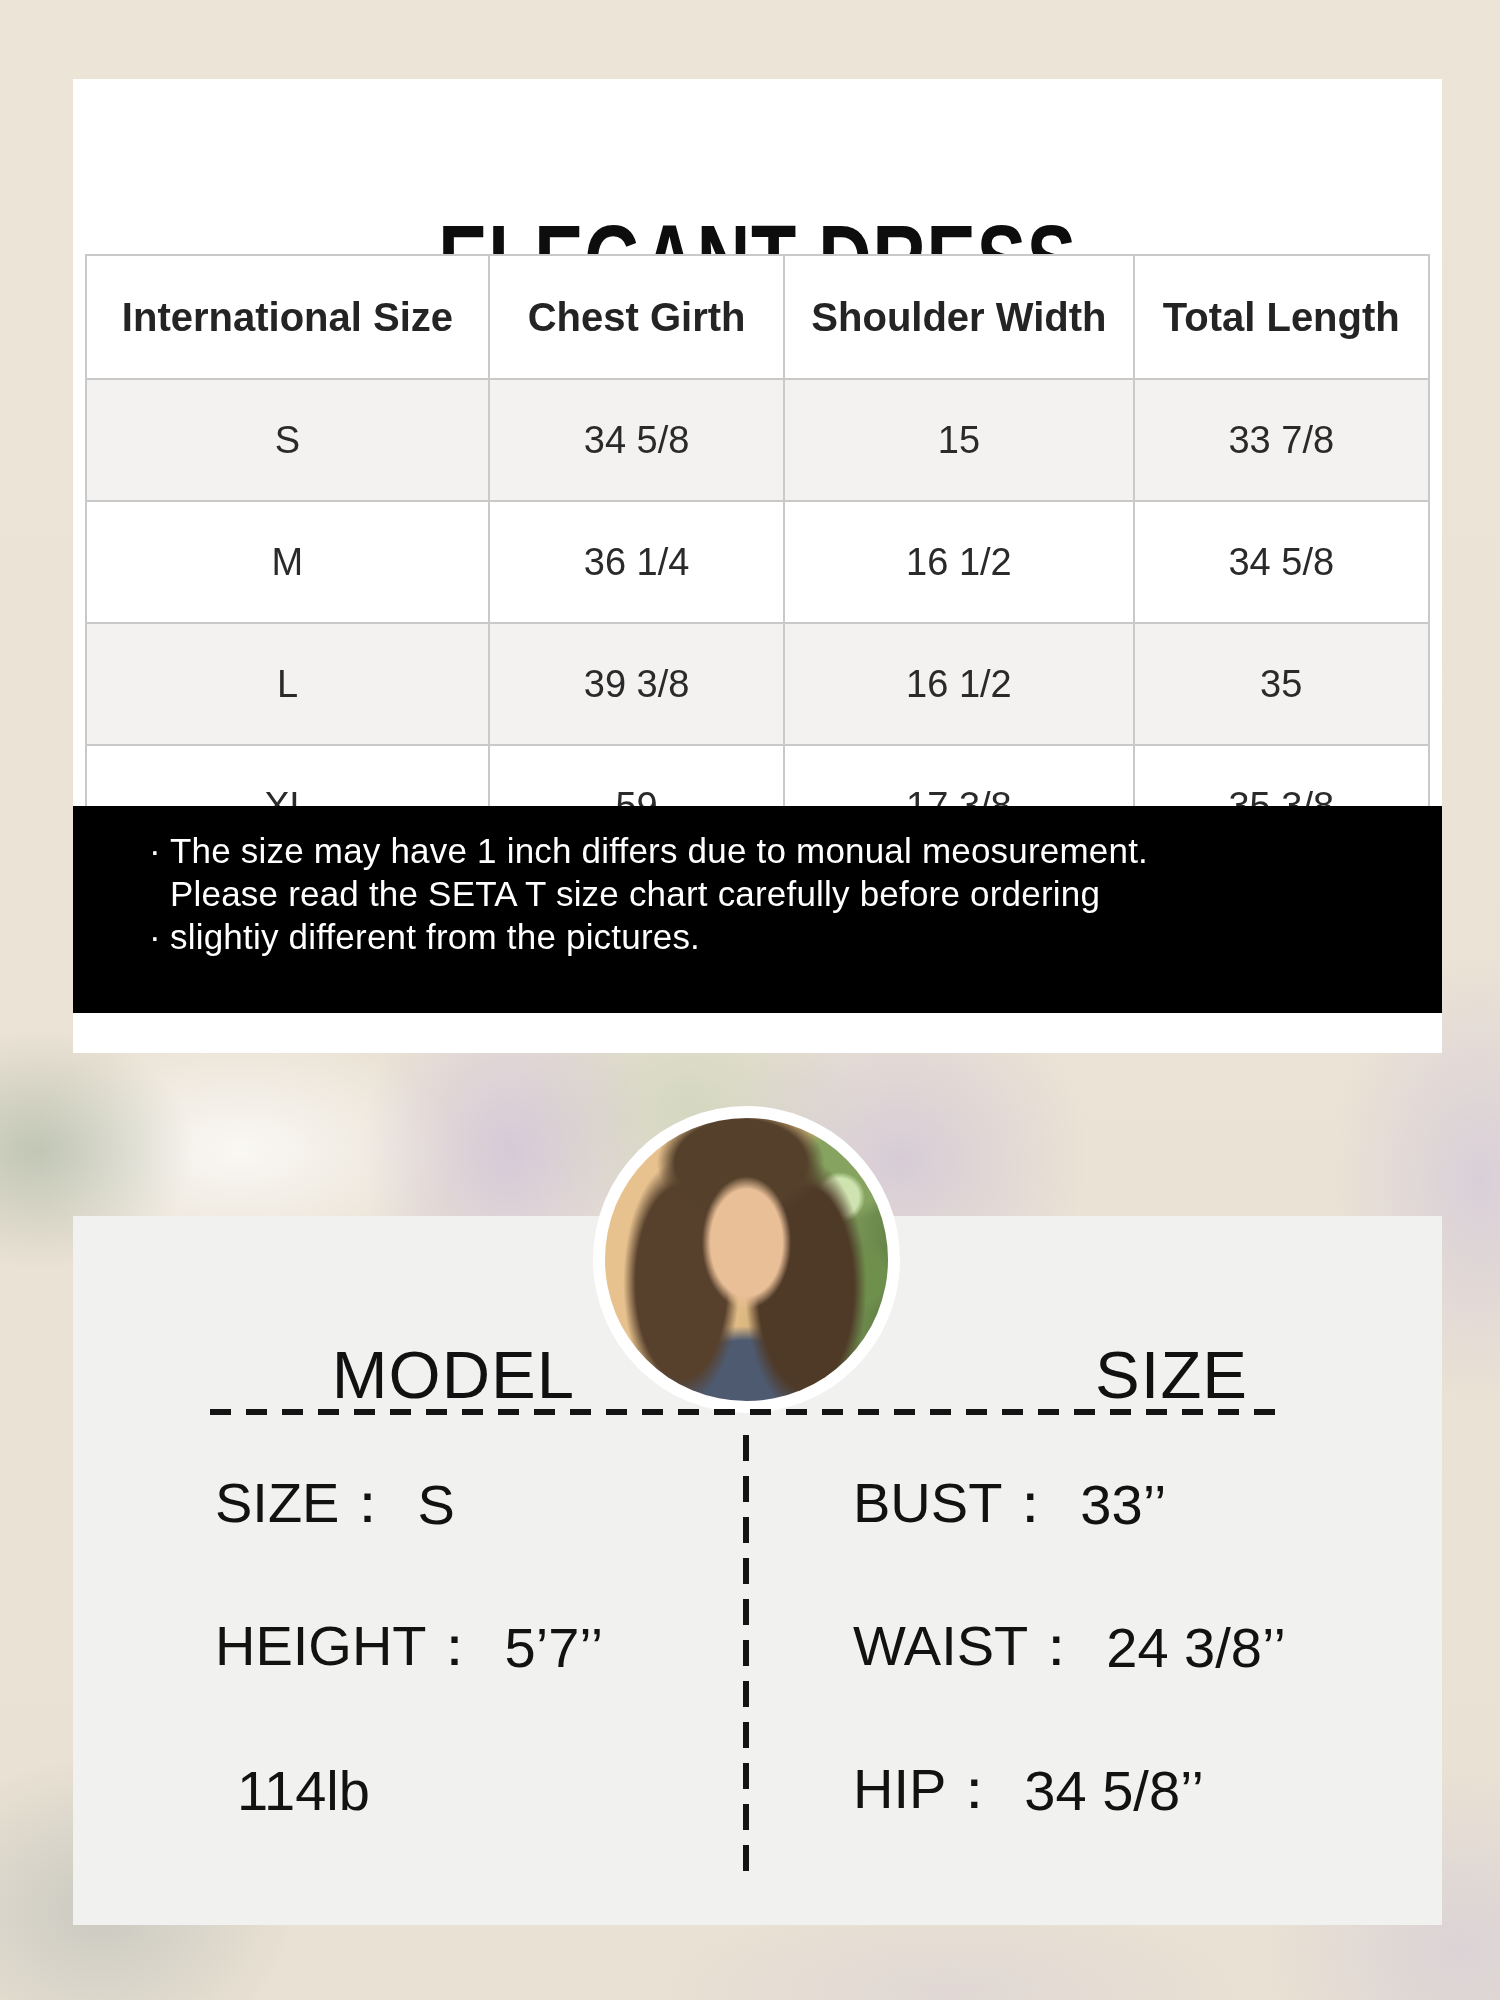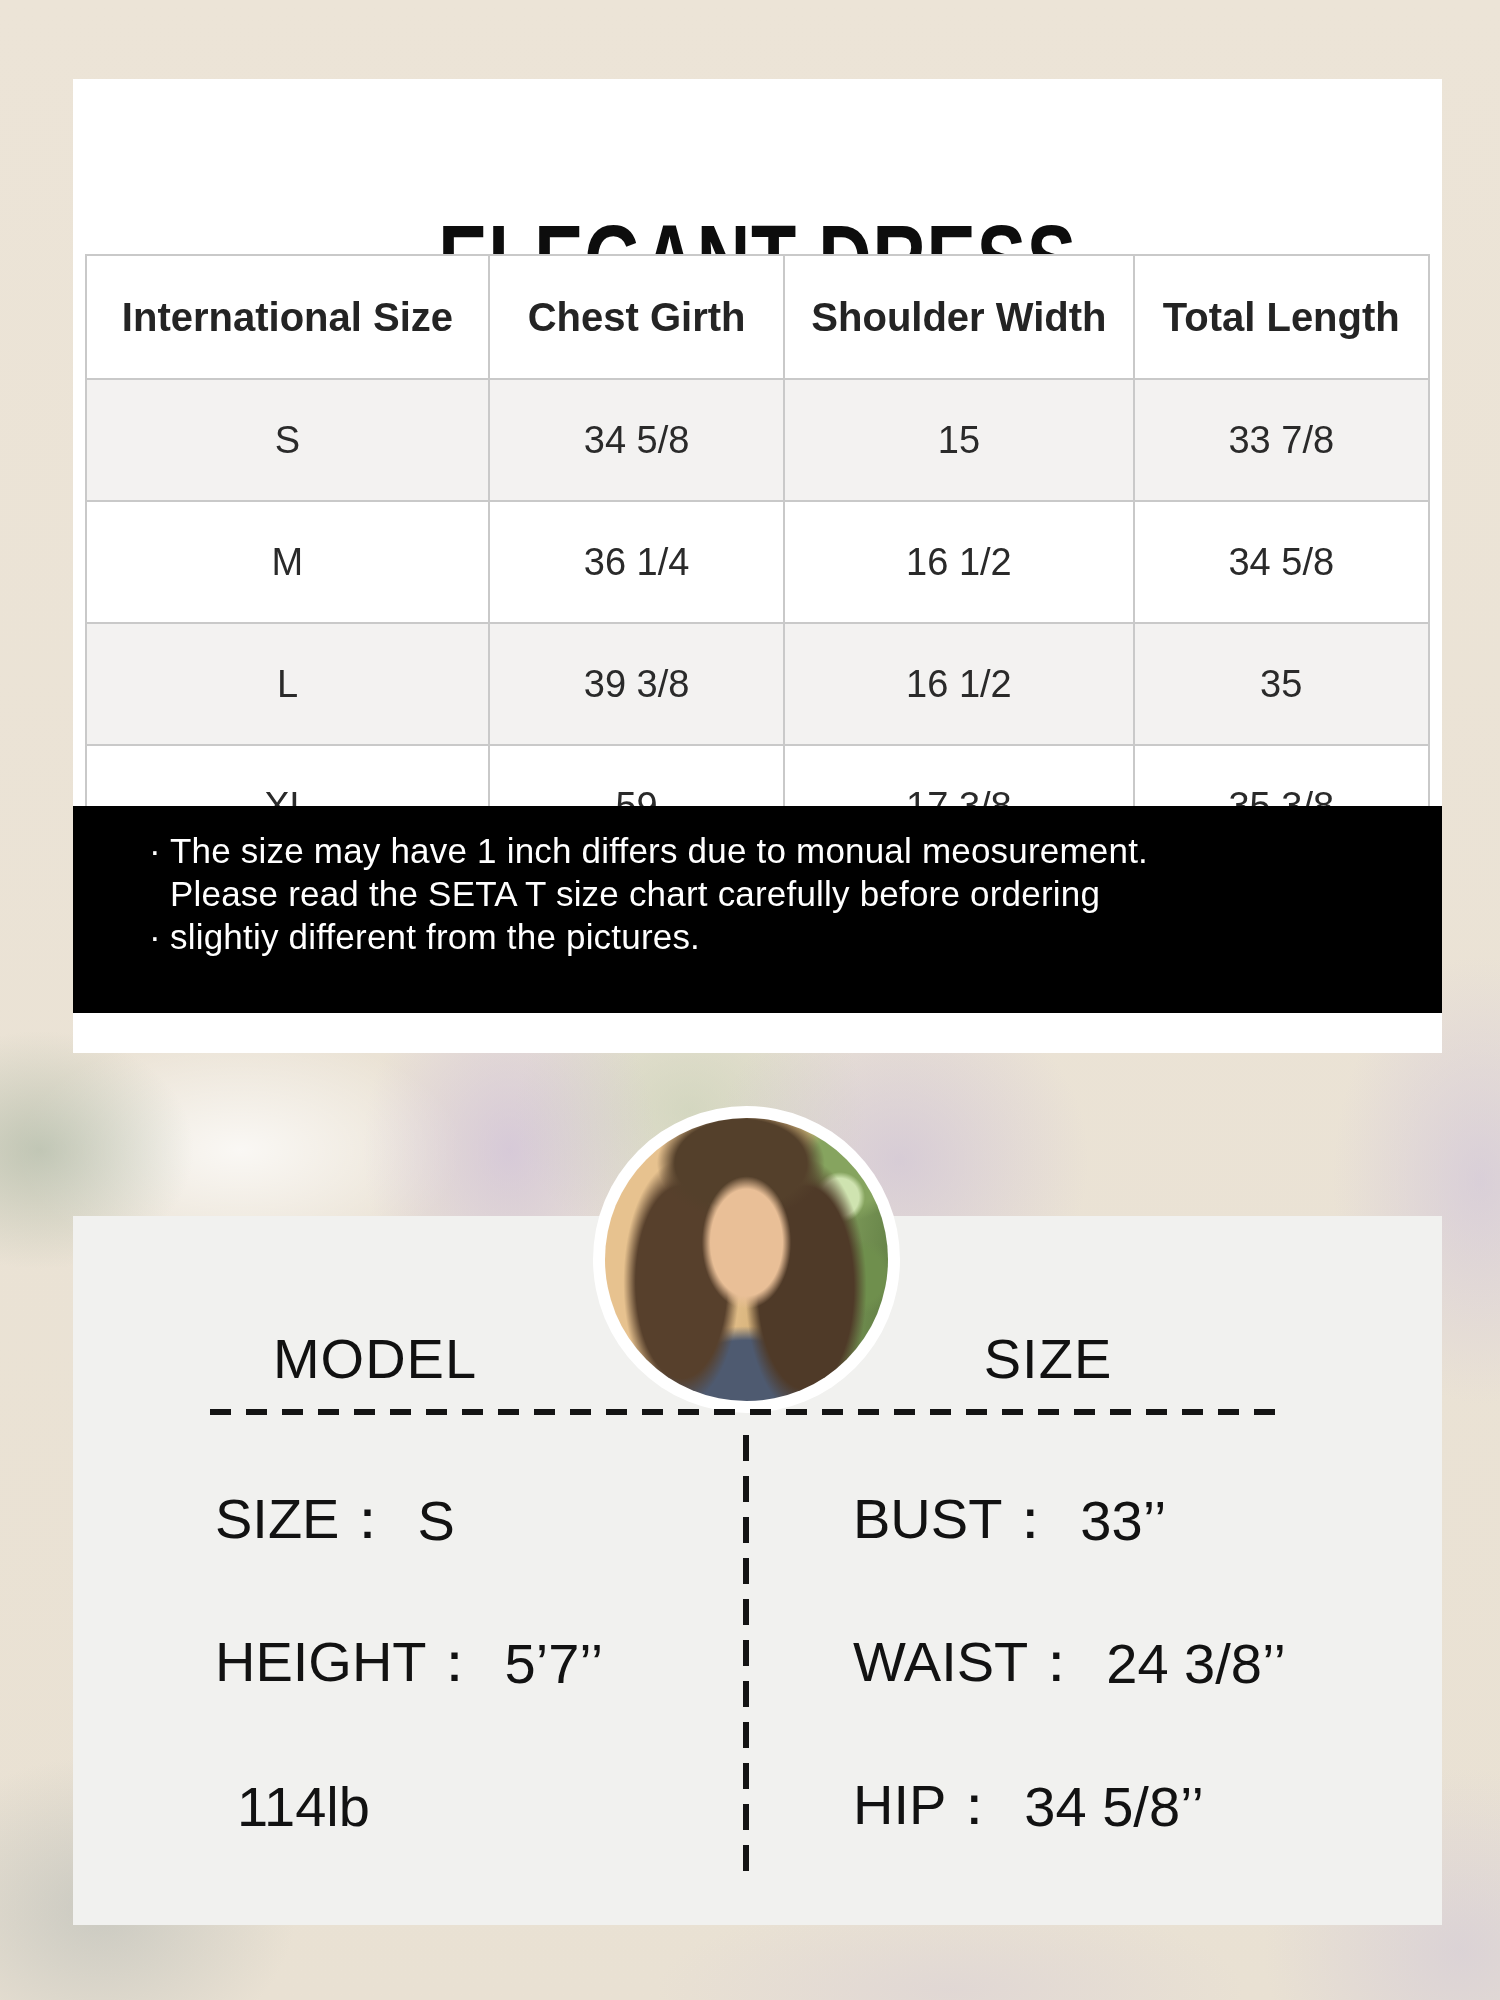--- a/index.html
+++ b/index.html
@@ -50,30 +50,30 @@
       radial-gradient(ellipse 62px 92px at 50% 44%, #e9bf97 0 58%, rgba(233,191,151,0) 72%),
       radial-gradient(ellipse 120px 80px at 48% 16%, #54402b 0 55%, rgba(84,64,43,0) 70%),
       radial-gradient(ellipse 88px 185px at 27% 58%, #57402c 0 52%, rgba(87,64,44,0) 66%),
       radial-gradient(ellipse 92px 195px at 71% 60%, #4f3a28 0 52%, rgba(79,58,40,0) 66%),
       radial-gradient(ellipse 160px 110px at 50% 100%, #4e5a70 0 55%, rgba(78,90,112,0) 68%),
       radial-gradient(circle 42px at 83% 28%, #cfe3b0 0 45%, transparent 60%),
       radial-gradient(circle 62px at 89% 56%, #6f8f4d 0 45%, transparent 62%),
       radial-gradient(circle 84px at 86% 18%, #86a45f 0 45%, transparent 62%),
       linear-gradient(100deg, #e7c28f 0 44%, #d8b47c 56%, #7e9a5a 76%, #5c7a40 100%);}
 
-  .heading{position:absolute;top:64px;width:400px;text-align:center;font-size:56px;font-weight:400;
+  .heading{position:absolute;top:64px;width:400px;text-align:right;font-size:67px;font-weight:400;
            color:#111;letter-spacing:1px;}
   .heading.left{left:102px;} .heading.right{left:775px;}
 
   .divider-h{position:absolute;left:137px;top:193px;width:1080px;height:6px;
              background:repeating-linear-gradient(90deg,#141414 0 21px,transparent 21px 36px);}
   .divider-v{position:absolute;left:670px;top:219px;width:6px;height:443px;
              background:repeating-linear-gradient(180deg,#141414 0 26px,transparent 26px 41px);}
 
-  .stats{position:absolute;top:272px;display:flex;flex-direction:column;}
+  .stats{position:absolute;top:256px;display:flex;flex-direction:column;}
   .stats.left{left:142px;} .stats.right{left:780px;justify-content:center;}
   .stat-row{height:64px;margin-bottom:79px;font-size:56px;color:#121212;white-space:nowrap;
             display:flex;align-items:center;}
   .stat-value{margin-left:22px;}
 </style>
 </head>
 <body>
 
 <div class="stage">
   <div class="bg-blur"></div>

